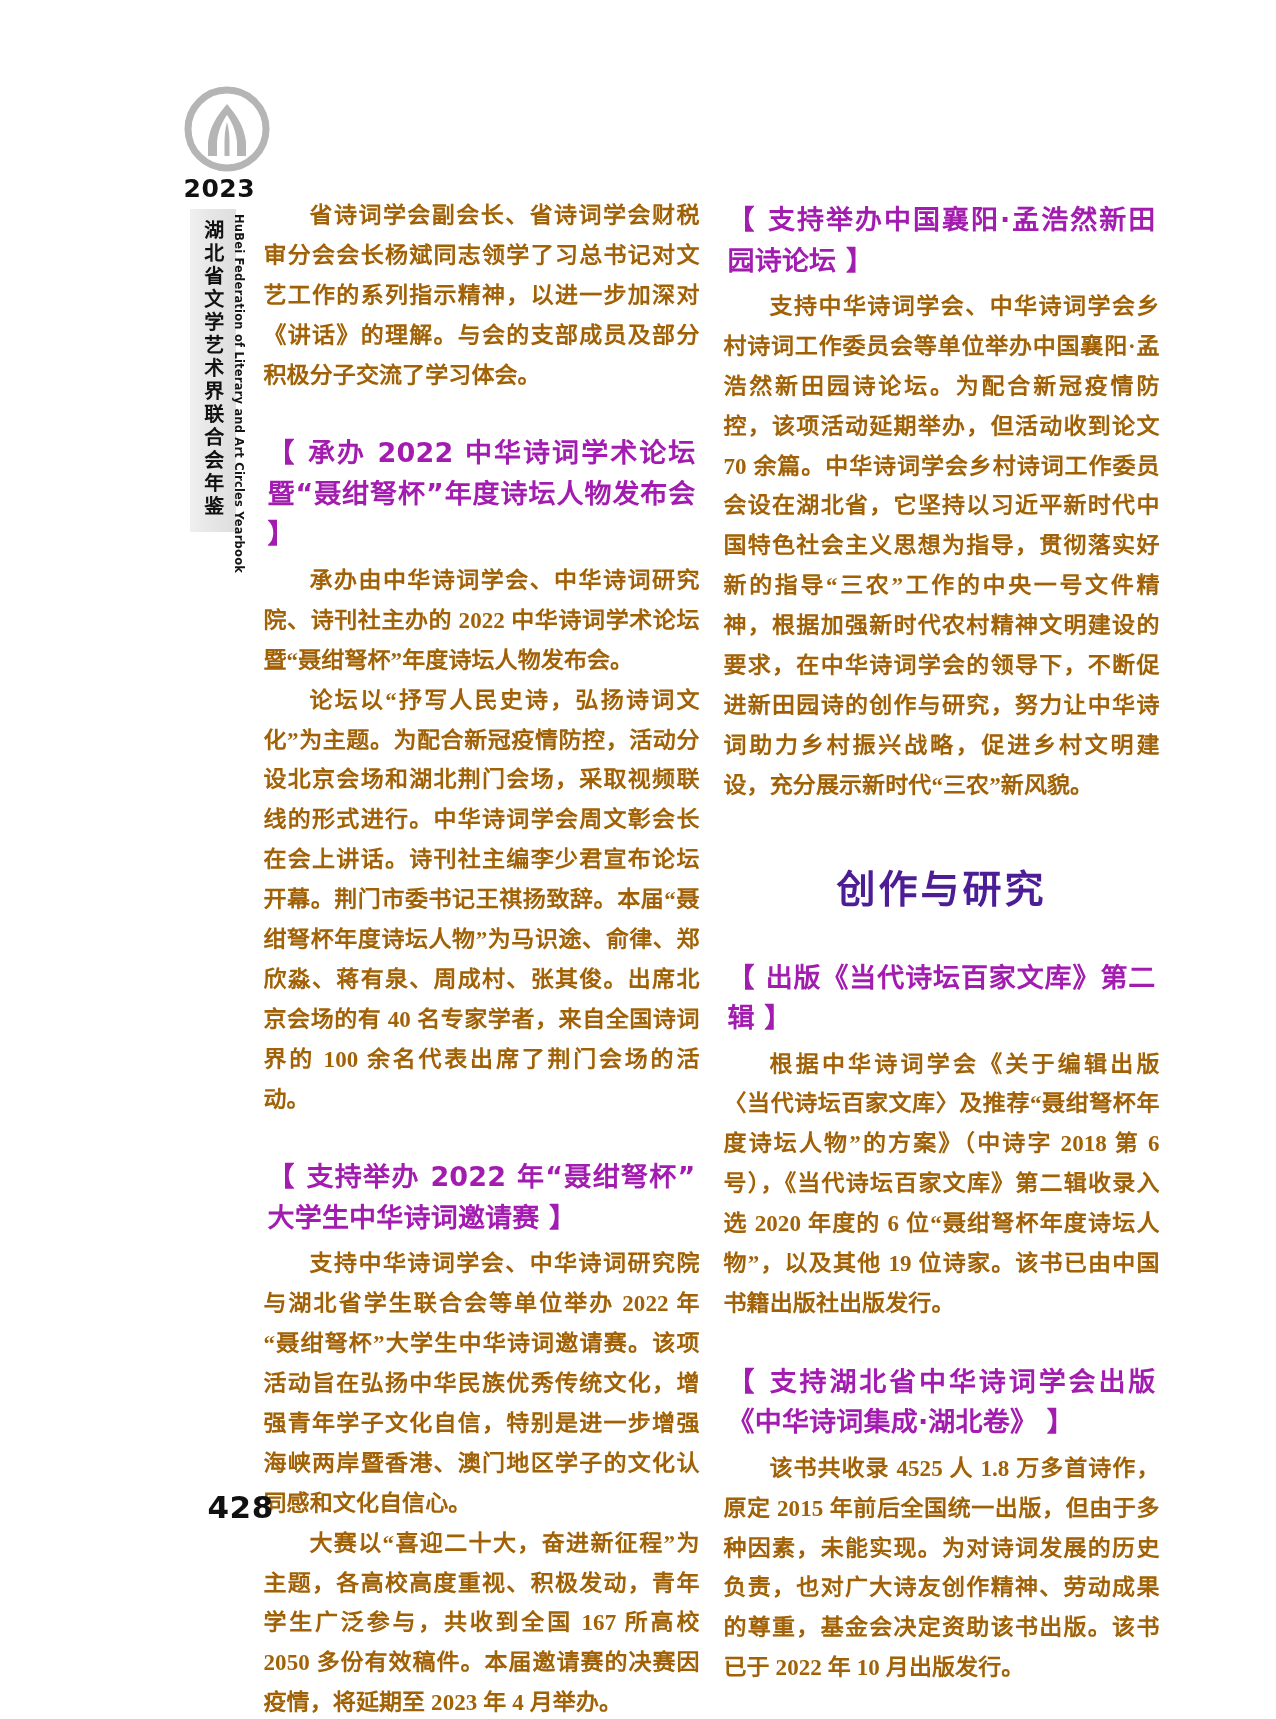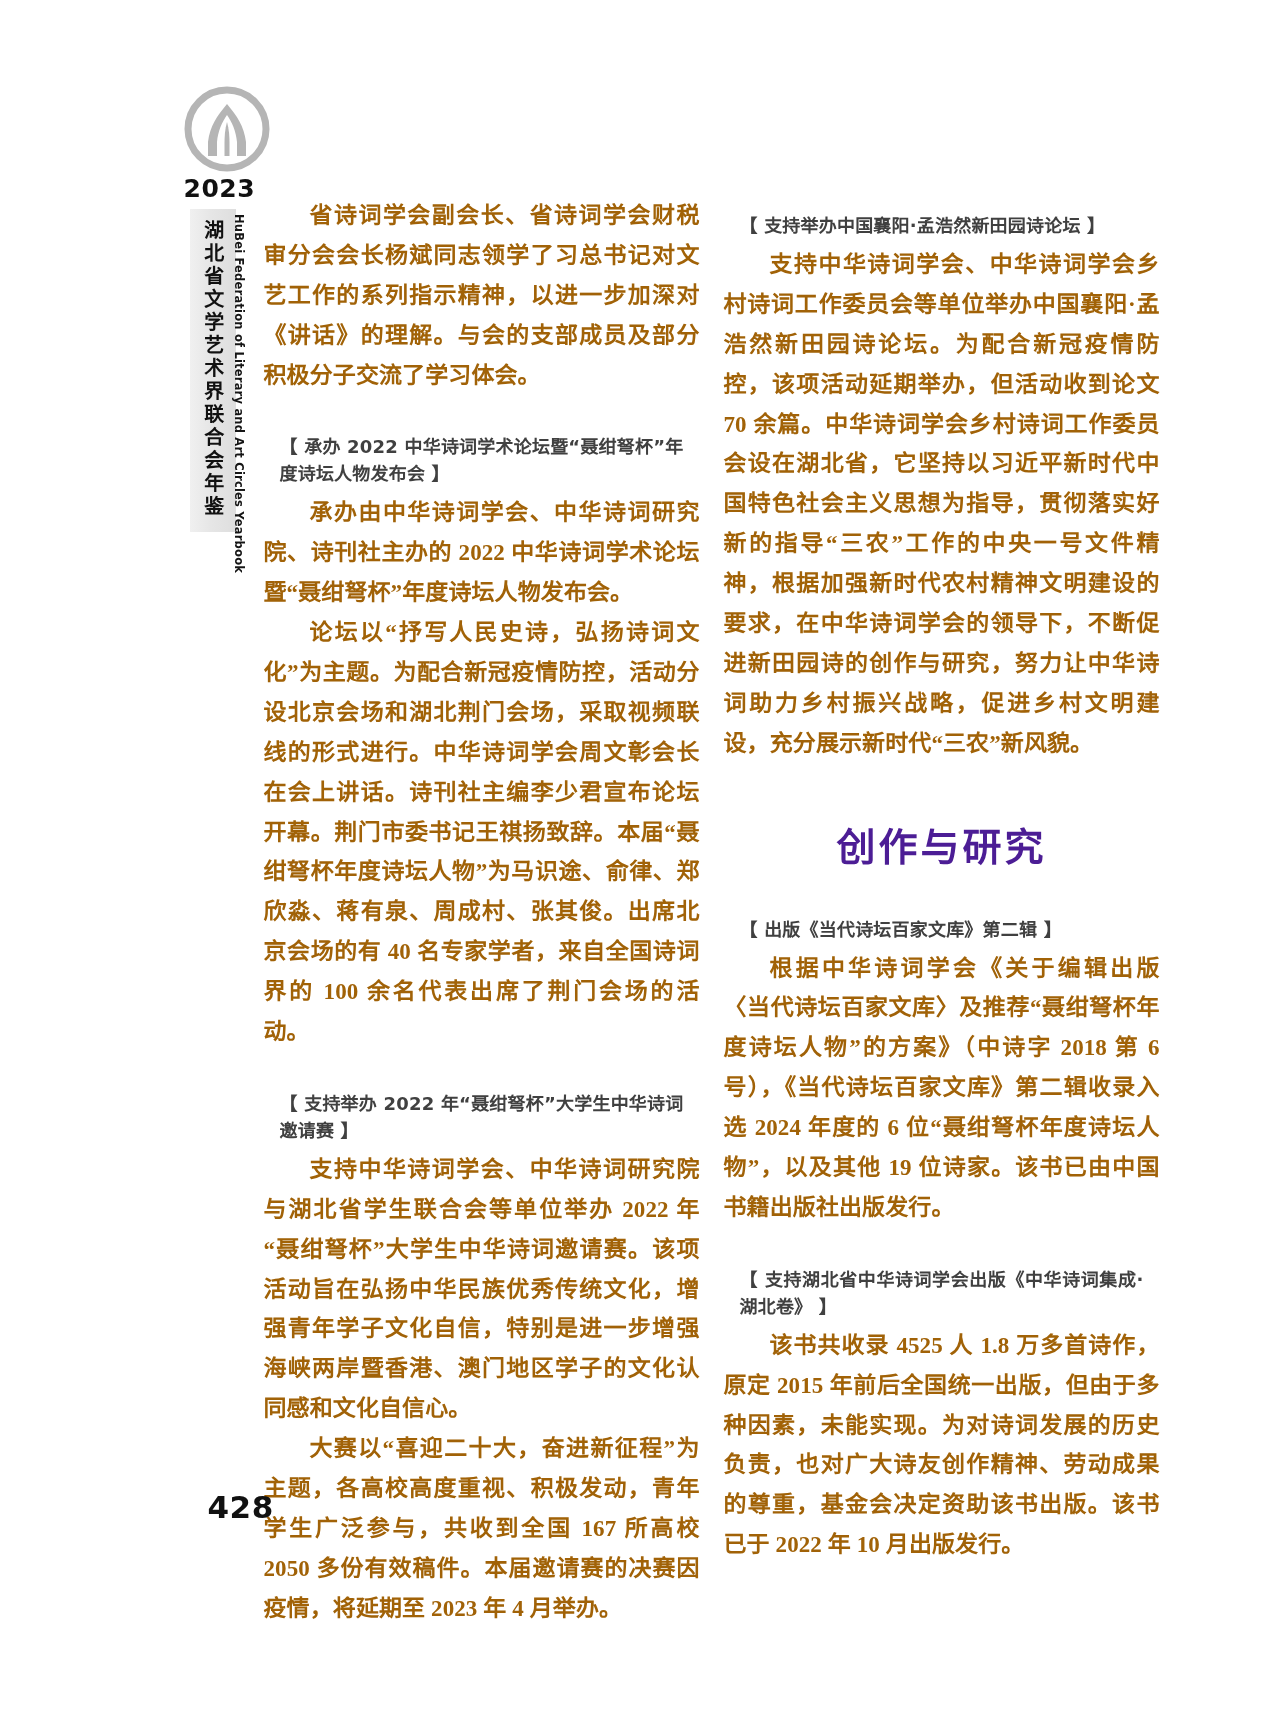--- a/index.html
+++ b/index.html
@@ -82,25 +82,25 @@
     position: absolute;
     top: 196px;
     width: 436px;
   }
   #col-left  { left: 152px; }
   #col-right { left: 612px; }
 
   .h2 {
     font-family: "DejaVu Sans", "Liberation Sans", sans-serif;
     font-weight: bold;
-    font-size: 18px;
+    font-size: 27px;
     line-height: 1.50;
     letter-spacing: 0.2px;
-    color: #404040;
-    margin: 16px;
+    color: #a21caf;
+    margin: 4px;
     text-align: justify;
     text-justify: inter-ideograph;
   }
   .h2.sp-before { margin-top: 38px; }
   .h2.sp-after  { margin-bottom: 6px; }
 
   .sec-title {
     font-family: "DejaVu Sans", "Liberation Sans", sans-serif;
     font-weight: bold;
     font-size: 39px;
@@ -183,21 +183,21 @@
   </div>
 
   <div class="col" id="col-right">
 
     <h2 class="h2 sp-after">【 支持举办中国襄阳·孟浩然新田园诗论坛 】</h2>
     <p class="body">支持中华诗词学会、中华诗词学会乡村诗词工作委员会等单位举办中国襄阳·孟浩然新田园诗论坛。为配合新冠疫情防控，该项活动延期举办，但活动收到论文 70 余篇。中华诗词学会乡村诗词工作委员会设在湖北省，它坚持以习近平新时代中国特色社会主义思想为指导，贯彻落实好新的指导“三农”工作的中央一号文件精神，根据加强新时代农村精神文明建设的要求，在中华诗词学会的领导下，不断促进新田园诗的创作与研究，努力让中华诗词助力乡村振兴战略，促进乡村文明建设，充分展示新时代“三农”新风貌。</p>
 
     <div class="sec-title">创作与研究</div>
 
     <h2 class="h2 sp-after">【 出版《当代诗坛百家文库》第二辑 】</h2>
-    <p class="body">根据中华诗词学会《关于编辑出版〈当代诗坛百家文库〉及推荐“聂绀弩杯年度诗坛人物”的方案》（中诗字 2018 第 6 号），《当代诗坛百家文库》第二辑收录入选 2024 年度的 6 位“聂绀弩杯年度诗坛人物”，以及其他 19 位诗家。该书已由中国书籍出版社出版发行。</p>
+    <p class="body">根据中华诗词学会《关于编辑出版〈当代诗坛百家文库〉及推荐“聂绀弩杯年度诗坛人物”的方案》（中诗字 2018 第 6 号），《当代诗坛百家文库》第二辑收录入选 2020 年度的 6 位“聂绀弩杯年度诗坛人物”，以及其他 19 位诗家。该书已由中国书籍出版社出版发行。</p>
 
     <h2 class="h2 sp-before sp-after">【 支持湖北省中华诗词学会出版《中华诗词集成·湖北卷》 】</h2>
     <p class="body">该书共收录 4525 人 1.8 万多首诗作，原定 2015 年前后全国统一出版，但由于多种因素，未能实现。为对诗词发展的历史负责，也对广大诗友创作精神、劳动成果的尊重，基金会决定资助该书出版。该书已于 2022 年 10 月出版发行。</p>
 
   </div>
 
   <div class="scan-mark" style="left:1148px; top:872px;">丿</div>
   <div class="scan-mark" style="left:1168px; top:930px;">一</div>
 
   <div class="folio">428</div>

